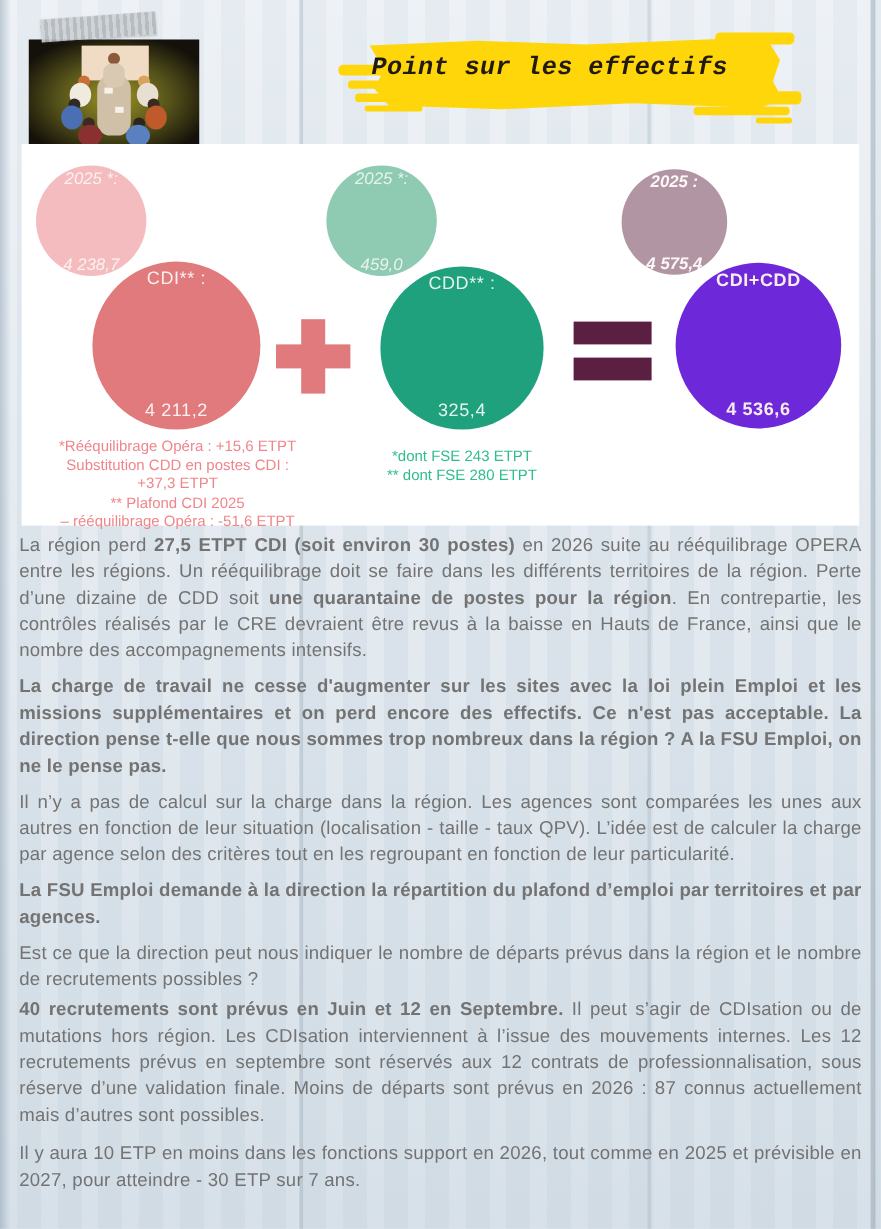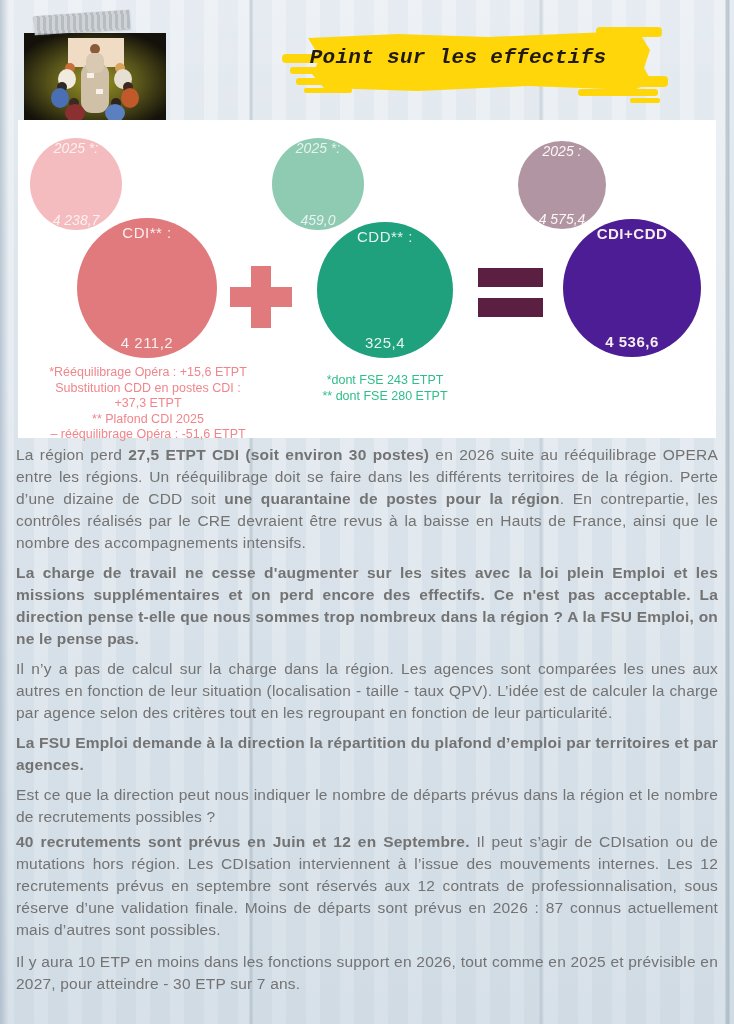--- a/index.html
+++ b/index.html
@@ -49,22 +49,22 @@
     display:flex; flex-direction:column; align-items:center; justify-content:space-between;
     text-align:center;
   }
   .c-small { font-style:italic; font-size:14px; line-height:20px; color:rgba(255,255,255,.78); }
   .c-big   { font-size:15px; line-height:30px; color:rgba(255,255,255,.88); letter-spacing:.5px; }
   .c-pink   { left:12px;  top:18px;  width:92px;  height:92px;  background:#f4bcbe; }
   .c-cdi    { left:59px;  top:98px;  width:140px; height:140px; background:#e17a7d; }
   .c-green  { left:254px; top:18px;  width:92px;  height:92px;  background:#8fcab3; }
   .c-cdd    { left:299px; top:102px; width:136px; height:136px; background:#1ea17c; }
   .c-mauve  { left:500px; top:21px;  width:88px;  height:88px;  background:#b295a3;
-              font-weight:normal; color:#fdf6f6; }
-  .c-plum   { left:545px; top:99px;  width:138px; height:138px; background:#4c1d95;
+              font-weight:bold; color:#fdf6f6; }
+  .c-plum   { left:545px; top:99px;  width:138px; height:138px; background:#6d28d9;
               font-weight:bold; color:#f6ecec; }
 
   .plus { position:absolute; left:212px; top:146px; width:62px; height:62px; }
   .plus::before { content:""; position:absolute; left:0; top:21px; width:62px; height:20px; background:#e17a7d; }
   .plus::after  { content:""; position:absolute; left:21px; top:0; width:20px; height:62px; background:#e17a7d; }
   .equals { position:absolute; left:460px; top:148px; width:65px; height:50px; }
   .equals::before { content:""; position:absolute; left:0; top:0;    width:65px; height:19px; background:#5b1f42; }
   .equals::after  { content:""; position:absolute; left:0; top:30px; width:65px; height:19px; background:#5b1f42; }
 
   .footnote { position:absolute; text-align:center; font-size:12.5px; line-height:15.5px; }

